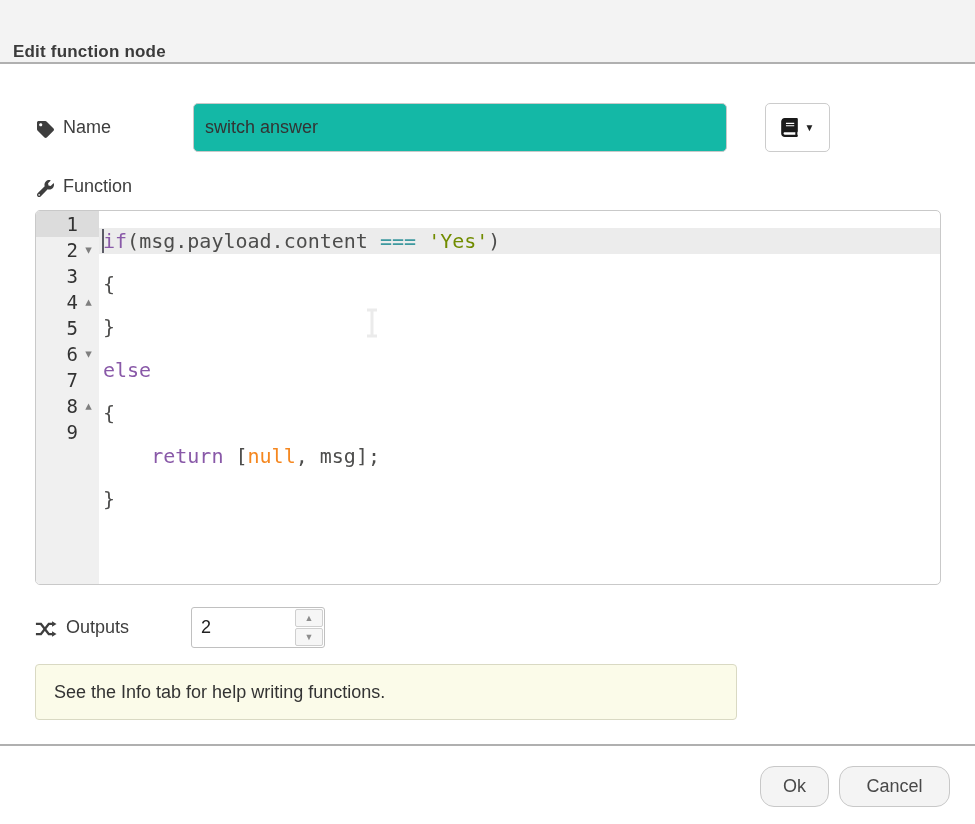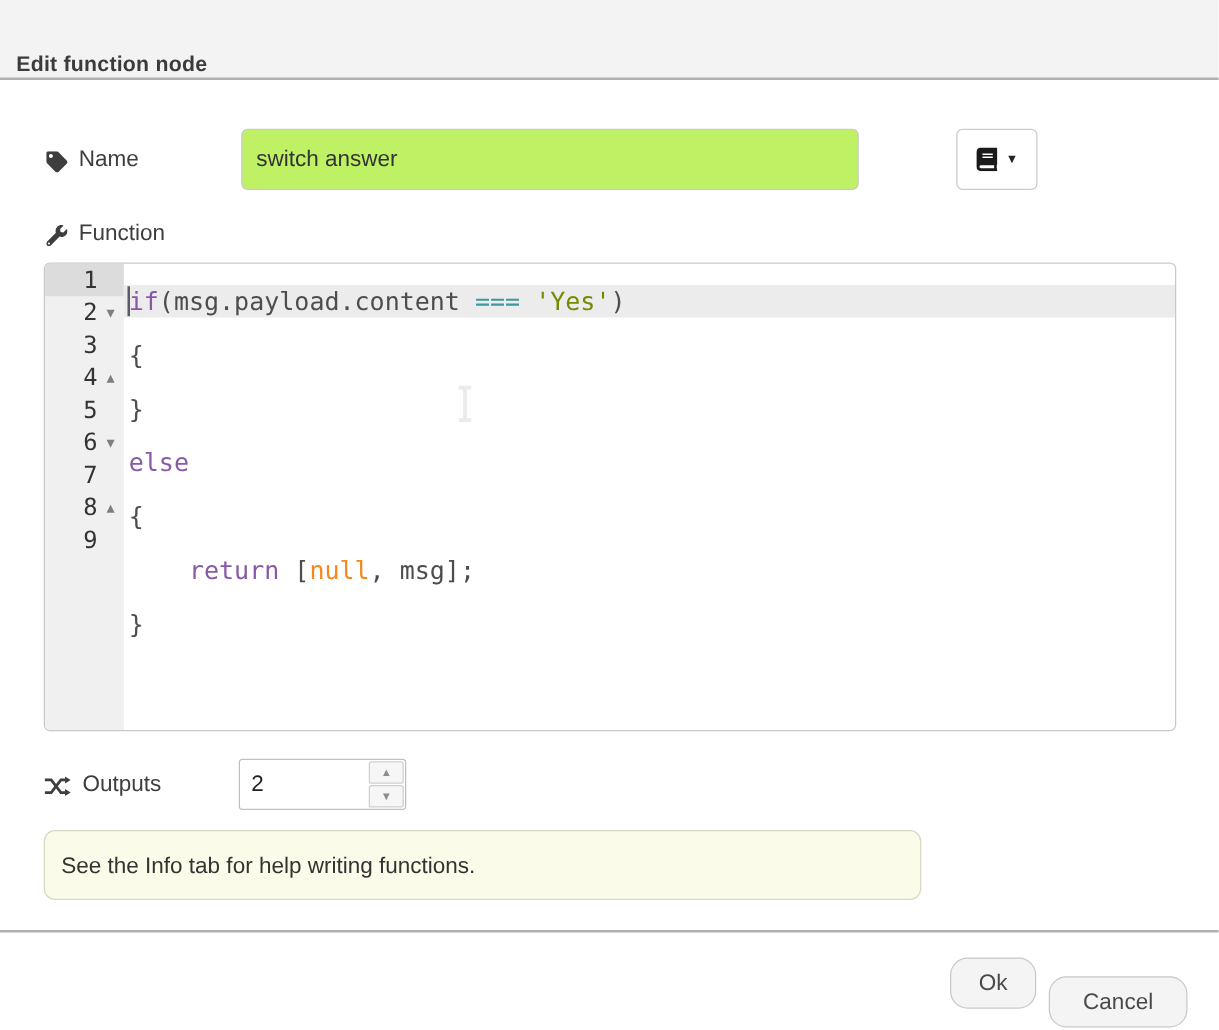--- a/index.html
+++ b/index.html
@@ -19,24 +19,24 @@
     padding-left: 13px;
   }
   .dialog-header h1 { font-size: 17px; font-weight: bold; color: #3b3b3b; letter-spacing: .2px; }
 
   .form-row-label { display: inline-flex; align-items: flex-end; gap: 9px; font-size: 18px; color: #3e3e3e; }
   .icon svg { display: block; }
 
   
   .name-row { position: absolute; top: 103px; left: 37px; height: 49px; display: flex; align-items: center; }
   .name-input {
-    position: absolute; top: 103px; left: 193px; width: 494px; height: 49px;
+    position: absolute; top: 103px; left: 193px; width: 534px; height: 49px;
     border: 1px solid #c9c9c9; border-radius: 5px;
     font-family: "Liberation Sans", sans-serif; font-size: 18px; color: #333;
-    padding: 0 11px; outline: none; background: #bef264;
+    padding: 0 11px; outline: none; background: #14b8a6;
   }
   .library-button {
     position: absolute; top: 103px; left: 765px; width: 65px; height: 49px;
     border: 1px solid #ccc; border-radius: 5px; background: #fff;
     display: flex; align-items: center; justify-content: center; gap: 7px;
     cursor: pointer;
   }
   .caret-down { font-size: 10px; color: #222; line-height: 1; }
 
   
@@ -85,38 +85,38 @@
   .spinner-buttons { width: 30px; display: flex; flex-direction: column; padding: 1px; gap: 1px; }
   .spin-btn {
     flex: 1; background: #f6f6f6; border: 1px solid #cfcfcf; border-radius: 2px;
     display: flex; align-items: center; justify-content: center;
     font-size: 9px; color: #8d8d8d; cursor: pointer; line-height: 1; padding: 0;
   }
 
   
   .form-tips {
     position: absolute; top: 664px; left: 35px; width: 702px; height: 56px;
-    background: #fbfbe9; border: 1px solid #d9d9c3; border-radius: 9px;
-    display: flex; align-items: center; padding-left: 13px;
+    background: #fbfbe9; border: 1px solid #d9d9c3; border-radius: 4px;
+    display: flex; align-items: center; padding-left: 18px;
     font-size: 18px; color: #333;
   }
 
   
   .dialog-footer {
     position: absolute; top: 744px; left: 0; width: 975px; height: 80px;
     background: #fff; border-top: 2px solid #b0b0b0;
   }
   .footer-buttons { position: absolute; top: 20px; right: 25px; display: flex; gap: 10px; }
   .footer-buttons button {
     height: 41px; background: #f4f4f4; border: 1px solid #c8c8c8; border-radius: 14px;
     font-family: "Liberation Sans", sans-serif; font-size: 18px; color: #494949;
     padding: 0 20px; cursor: pointer;
   }
   .ok-button { min-width: 69px; }
-  .cancel-button { min-width: 111px; margin-top: 15px; }
+  .cancel-button { min-width: 111px; }
 </style>
 </head>
 <body>
 
 <div class="dialog-header">
   <h1>Edit function node</h1>
 </div>
 
 <div class="name-row">
   <span class="form-row-label">

